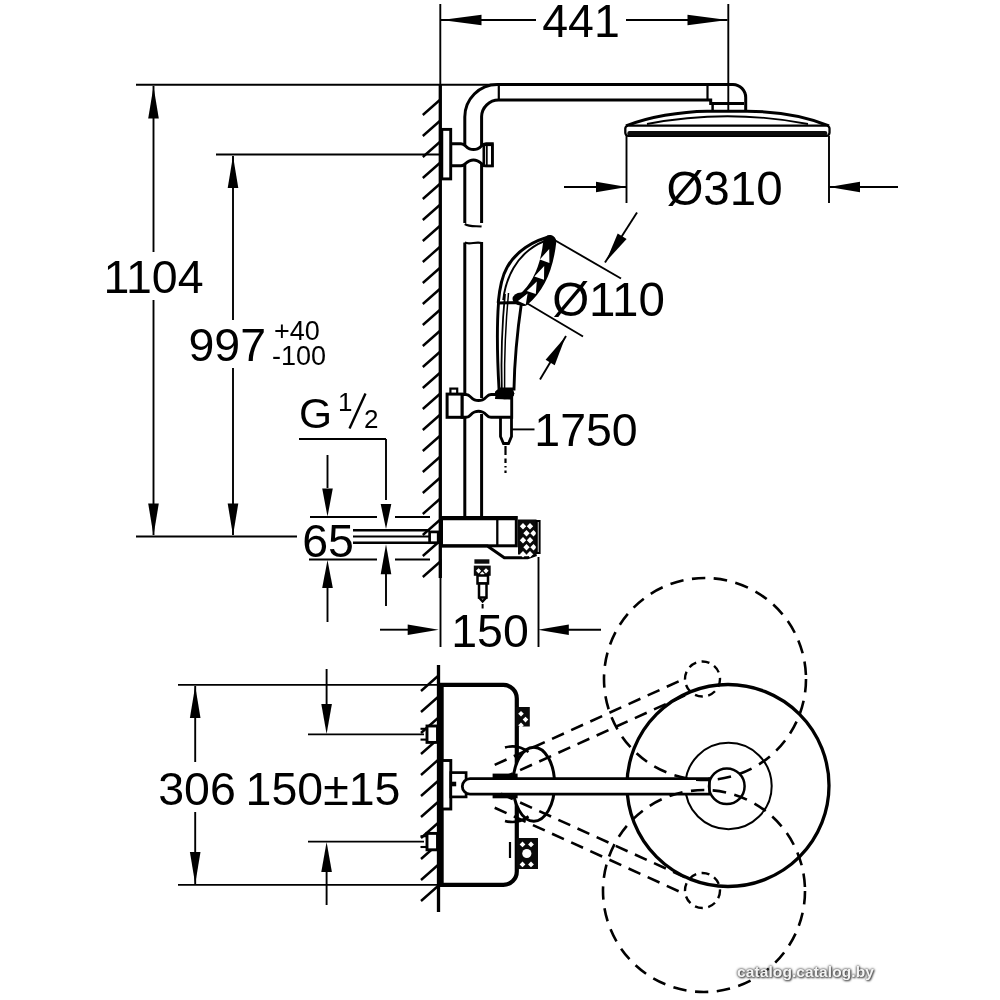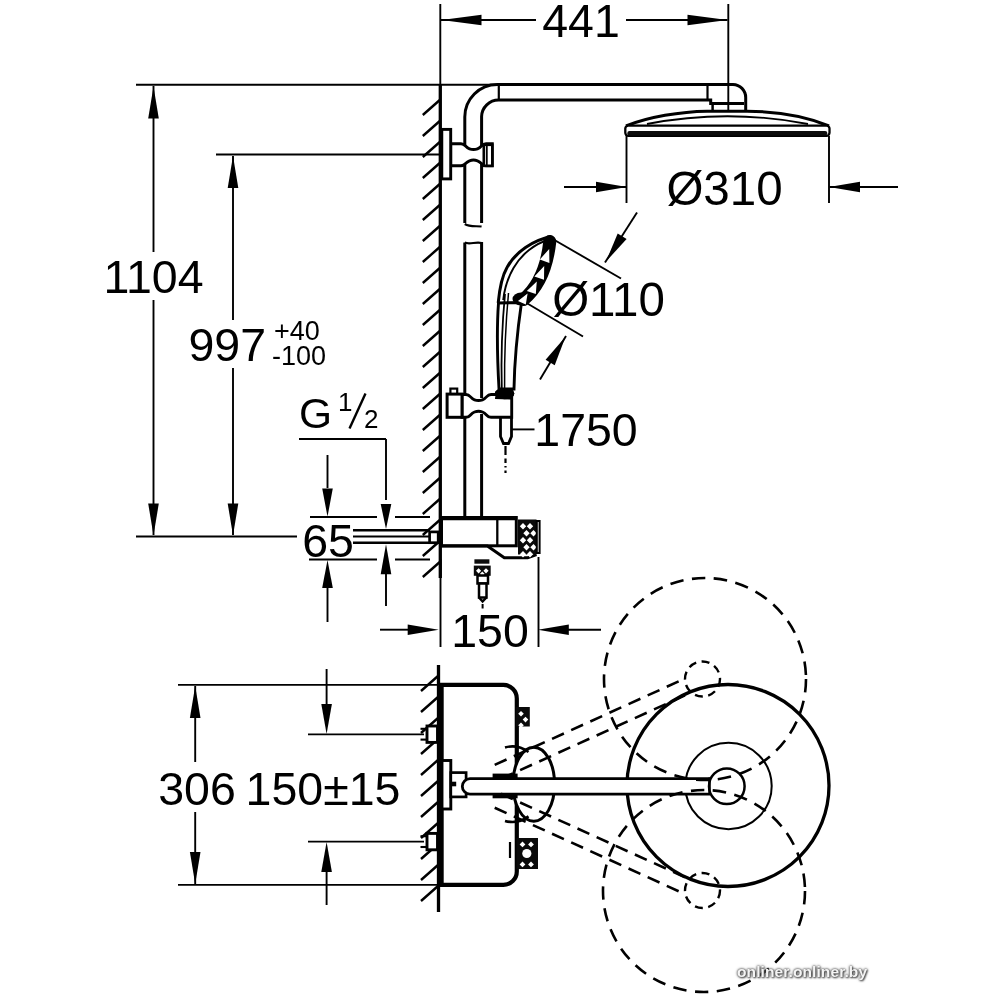--- a/index.html
+++ b/index.html
@@ -171,13 +171,13 @@
 <line x1="349.5" y1="428.5" x2="365.5" y2="393.5" stroke="#000" stroke-width="2.4"></line>
 <text x="364" y="428" font-size="26" text-anchor="start" font-family="Liberation Sans, sans-serif" fill="#000">2</text>
 <text x="724.5" y="205" font-size="47.5" text-anchor="middle" font-family="Liberation Sans, sans-serif" fill="#000">Ø310</text>
 <text x="608.5" y="315.5" font-size="47.5" text-anchor="middle" font-family="Liberation Sans, sans-serif" fill="#000">Ø110</text>
 <text x="586" y="446" font-size="46.5" text-anchor="middle" font-family="Liberation Sans, sans-serif" fill="#000">1750</text>
 <text x="328" y="556.5" font-size="46.5" text-anchor="middle" font-family="Liberation Sans, sans-serif" fill="#000">65</text>
 <text x="490" y="647" font-size="46.5" text-anchor="middle" font-family="Liberation Sans, sans-serif" fill="#000">150</text>
 <text x="197" y="805" font-size="46.5" text-anchor="middle" font-family="Liberation Sans, sans-serif" fill="#000">306</text>
 <text x="323" y="805" font-size="46.5" text-anchor="middle" font-family="Liberation Sans, sans-serif" fill="#000">150±15</text>
 </svg>
-<div id="wm">onliner.onliner.by</div>
+<div id="wm">catalog.catalog.by</div>
 
 </body></html>

